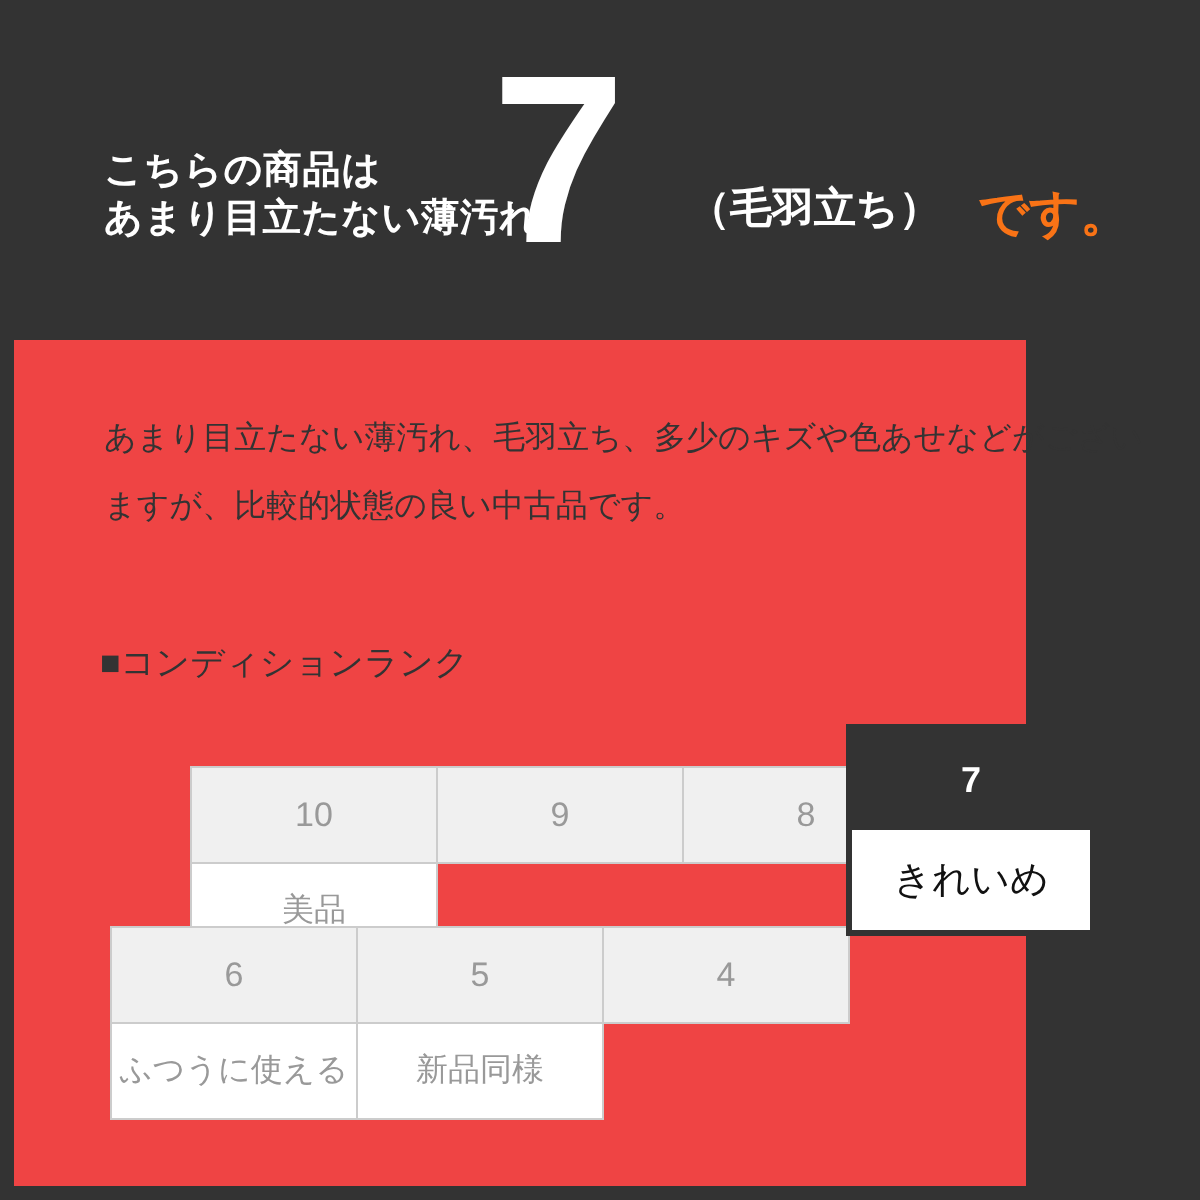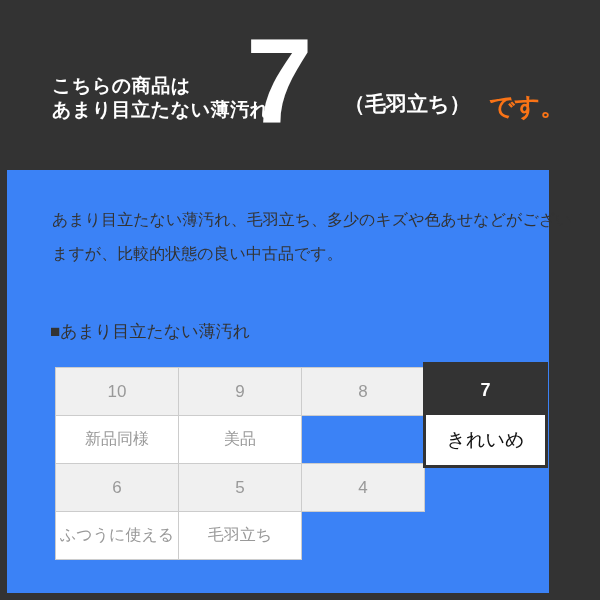--- a/index.html
+++ b/index.html
@@ -65,22 +65,21 @@
     white-space: nowrap;
   }
 
   
   .panel {
     position: absolute;
     left: 7px;
     top: 170px;
     width: 506px;
     height: 423px;
-    background: #3b82f6;
-    padding-left: 36px;
+    background: #ef4444;
   }
   .description {
     position: absolute;
     left: 45px;
     top: 33px;
     width: 532px;
     margin: 0;
     color: #333333;
     font-size: 16px;
     line-height: 34px;
@@ -107,21 +106,21 @@
   .grid-top, .grid-bottom {
     position: absolute;
     left: 0;
     width: 370px;
     display: grid;
     grid-template-columns: 123px 123px 123px;
     border-top: 1px solid #cccccc;
     border-left: 1px solid #cccccc;
     box-sizing: border-box;
   }
-  .grid-top { top: 0; }
+  .grid-top { top: 16px; margin-left: 40px; }
   .grid-bottom { top: 96px; }
   .cell {
     height: 47px;
     border-right: 1px solid #cccccc;
     border-bottom: 1px solid #cccccc;
     display: flex;
     align-items: center;
     justify-content: center;
     box-sizing: content-box;
   }
@@ -177,38 +176,37 @@
       <div>あまり目立たない薄汚れ</div>
     </div>
     <div class="big-level">7</div>
     <div class="level-label">（毛羽立ち）</div>
     <div class="level-suffix">です。</div>
   </div>
 
   <div class="panel">
     <p class="description">あまり目立たない薄汚れ、毛羽立ち、多少のキズや色あせなどがございますが、比較的状態の良い中古品です。</p>
 
-    <h2 class="rank-heading">■あまり目立たない薄汚れ</h2>
+    <h2 class="rank-heading">■コンディションランク</h2>
 
     <div class="rank-table">
 
       <div class="grid-top">
         <div class="cell num">10</div>
         <div class="cell num">9</div>
         <div class="cell num">8</div>
-        <div class="cell lbl">新品同様</div>
         <div class="cell lbl">美品</div>
       </div>
 
       <div class="grid-bottom">
         <div class="cell num">6</div>
         <div class="cell num">5</div>
         <div class="cell num">4</div>
         <div class="cell lbl">ふつうに使える</div>
-        <div class="cell lbl">毛羽立ち</div>
+        <div class="cell lbl">新品同様</div>
       </div>
 
       <div class="selected-col">
         <div class="selected-rank">7</div>
         <div class="selected-label">きれいめ</div>
       </div>
 
     </div>
   </div>
 

